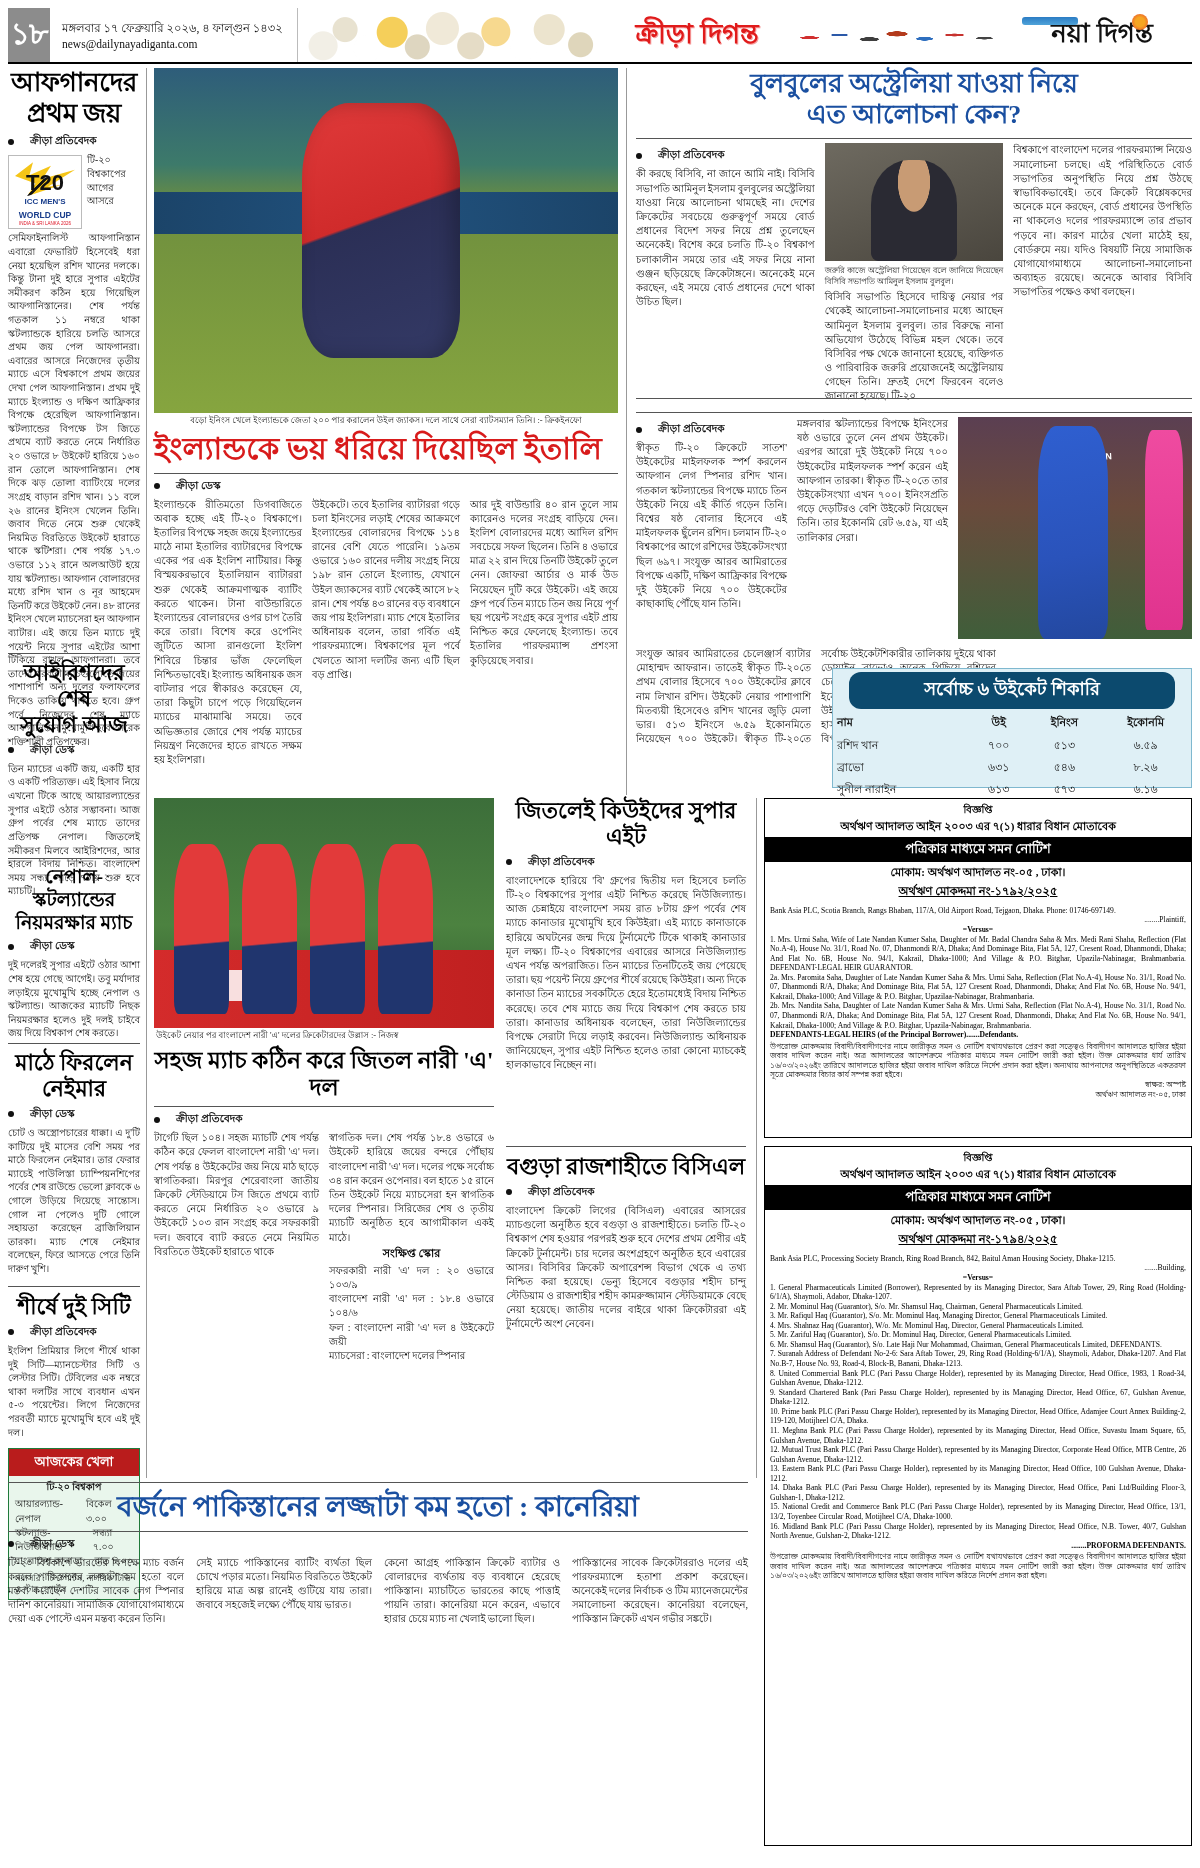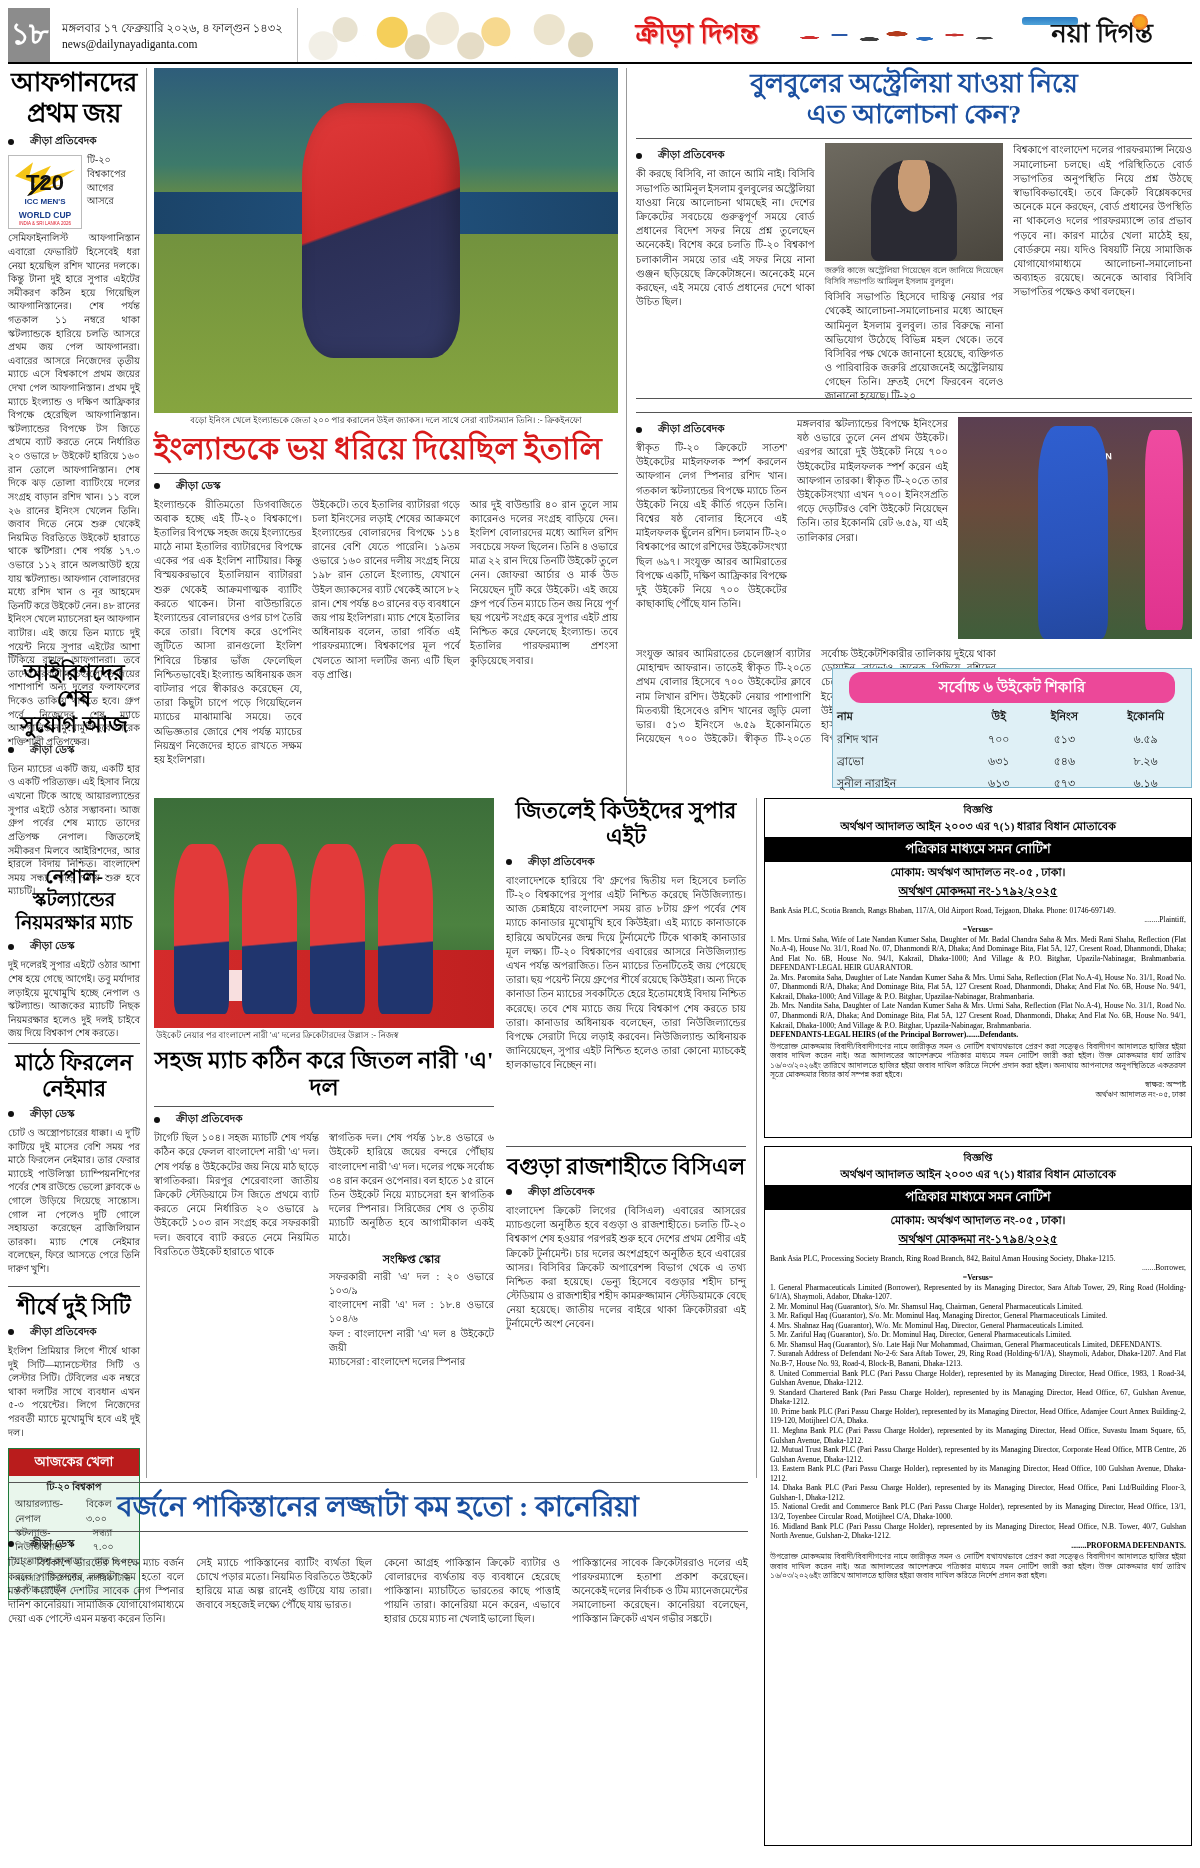--- a/index.html
+++ b/index.html
@@ -191,22 +191,22 @@
   }
   .ph-women .pl {
     position:absolute; bottom:6%; width:16%; height:74%;
     background: linear-gradient(175deg,#e23a3a 0 58%, #20356e 59% 100%);
     border-radius: 34% 34% 8% 8%;
   }
 
   
   .stat-box { border: 1px solid #7fb8cf; background: #dff0f6; }
   .stat-title {
-    background: #ec4899; color: #fff; text-align: center;
-    font-size: 15px; font-weight: bold; padding: 3px 0;
+    background: #0c4a6e; color: #fff; text-align: center;
+    font-size: 18px; font-weight: bold; padding: 3px 0;
     border-radius: 12px; margin: 3px 16px;
   }
   table.stats { width: 100%; border-collapse: collapse; }
   table.stats th {
     font-size: 11px; font-weight: bold; text-align: left; padding: 2px 4px; color:#111;
   }
   table.stats td {
     font-size: 11px; padding: 1.5px 4px; color:#111;
   }
   table.stats th.num, table.stats td.num { text-align: center; }
@@ -514,21 +514,21 @@
         <h3 class="hl-md" style="font-size:23px;">সহজ ম্যাচ কঠিন করে জিতল নারী 'এ' দল</h3>
         <div class="hrule" style="position:relative; width:340px; margin:5px 0 3px;"></div>
         <div class="byline">
           <span class="bullet"></span>
           <span>ক্রীড়া প্রতিবেদক</span>
         </div>
         <div style="display:flex; gap:10px;">
           <div class="body-text" style="flex:1;">টার্গেট ছিল ১০৪। সহজ ম্যাচটি শেষ পর্যন্ত কঠিন করে ফেলল বাংলাদেশ নারী 'এ' দল। শেষ পর্যন্ত ৪ উইকেটের জয় নিয়ে মাঠ ছাড়ে স্বাগতিকরা। মিরপুর শেরেবাংলা জাতীয় ক্রিকেট স্টেডিয়ামে টস জিতে প্রথমে ব্যাট করতে নেমে নির্ধারিত ২০ ওভারে ৯ উইকেটে ১০৩ রান সংগ্রহ করে সফরকারী দল। জবাবে ব্যাট করতে নেমে নিয়মিত বিরতিতে উইকেট হারাতে থাকে</div>
           <div style="flex:1;">
             <div class="body-text">স্বাগতিক দল। শেষ পর্যন্ত ১৮.৪ ওভারে ৬ উইকেট হারিয়ে জয়ের বন্দরে পৌঁছায় বাংলাদেশ নারী 'এ' দল। দলের পক্ষে সর্বোচ্চ ৩৪ রান করেন ওপেনার। বল হাতে ১৫ রানে তিন উইকেট নিয়ে ম্যাচসেরা হন স্বাগতিক দলের স্পিনার। সিরিজের শেষ ও তৃতীয় ম্যাচটি অনুষ্ঠিত হবে আগামীকাল একই মাঠে।</div>
-            <div style="margin-top:6px;">
+            <div style="">
               <div style="text-align:center; font-weight:bold; font-size:11px;">সংক্ষিপ্ত স্কোর</div>
               <div class="body-text">সফরকারী নারী 'এ' দল : ২০ ওভারে ১০৩/৯</div>
               <div class="body-text">বাংলাদেশ নারী 'এ' দল : ১৮.৪ ওভারে ১০৪/৬</div>
               <div class="body-text">ফল : বাংলাদেশ নারী 'এ' দল ৪ উইকেটে জয়ী</div>
               <div class="body-text">ম্যাচসেরা : বাংলাদেশ দলের স্পিনার</div>
             </div>
           </div>
         </div>
       </div>
     </div>
@@ -580,21 +580,21 @@
     <div class="legal" style="position:absolute; left:756px; top:1078px; width:428px; height:700px; overflow:hidden;">
       <div class="l-top">
         <div class="l-t1">বিজ্ঞপ্তি</div>
         <div class="l-t2">অর্থঋণ আদালত আইন ২০০৩ এর ৭(১) ধারার বিধান মোতাবেক</div>
       </div>
       <div class="l-band">পত্রিকার মাধ্যমে সমন নোটিশ</div>
       <div class="l-t3">মোকাম: অর্থঋণ আদালত নং-০৫ , ঢাকা।</div>
       <div class="l-t4">অর্থঋণ মোকদ্দমা নং-১৭৯৪/২০২৫</div>
       <div class="l-body">
         <span>Bank Asia PLC, Processing Society Branch, Ring Road Branch, 842, Baitul Aman Housing Society, Dhaka-1215.</span>
-        <span class="l-right">.......Borrower,</span>
+        <span class="l-right">.......Building,</span>
         <span class="l-center">=Versus=</span>
         <span style="display:block;">1. General Pharmaceuticals Limited (Borrower), Represented by its Managing Director, Sara Aftab Tower, 29, Ring Road (Holding-6/1/A), Shaymoli, Adabor, Dhaka-1207.</span>
         <span style="display:block;">2. Mr. Mominul Haq (Guarantor), S/o. Mr. Shamsul Haq, Chairman, General Pharmaceuticals Limited.</span>
         <span style="display:block;">3. Mr. Rafiqul Haq (Guarantor), S/o. Mr. Mominul Haq, Managing Director, General Pharmaceuticals Limited.</span>
         <span style="display:block;">4. Mrs. Shahnaz Haq (Guarantor), W/o. Mr. Mominul Haq, Director, General Pharmaceuticals Limited.</span>
         <span style="display:block;">5. Mr. Zariful Haq (Guarantor), S/o. Dr. Mominul Haq, Director, General Pharmaceuticals Limited.</span>
         <span style="display:block;">6. Mr. Shamsul Haq (Guarantor), S/o. Late Haji Nur Mohammad, Chairman, General Pharmaceuticals Limited, DEFENDANTS.</span>
         <span style="display:block;">7. Suranah Address of Defendant No-2-6: Sara Aftab Tower, 29, Ring Road (Holding-6/1/A), Shaymoli, Adabor, Dhaka-1207. And Flat No.B-7, House No. 93, Road-4, Block-B, Banani, Dhaka-1213.</span>
         <span style="display:block;">8. United Commercial Bank PLC (Pari Passu Charge Holder), represented by its Managing Director, Head Office, 1983, 1 Road-34, Gulshan Avenue, Dhaka-1212.</span>
         <span style="display:block;">9. Standard Chartered Bank (Pari Passu Charge Holder), represented by its Managing Director, Head Office, 67, Gulshan Avenue, Dhaka-1212.</span>

